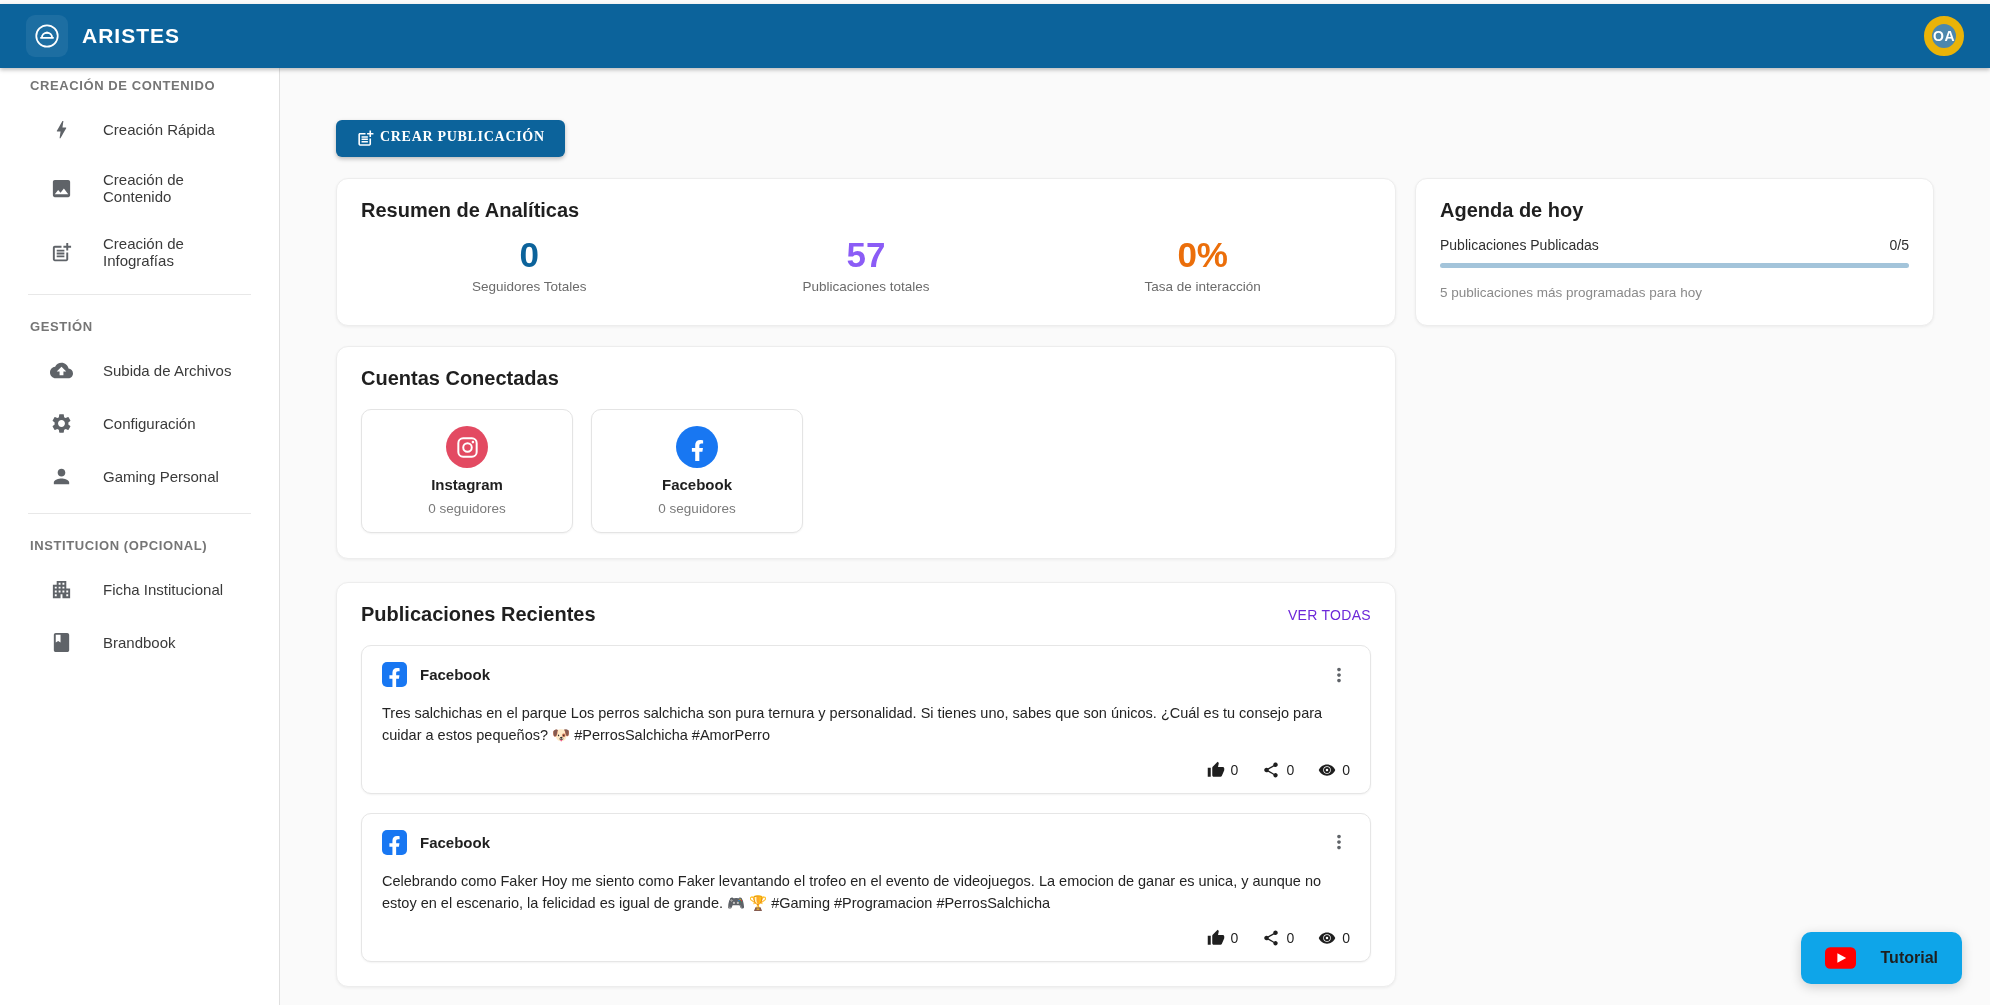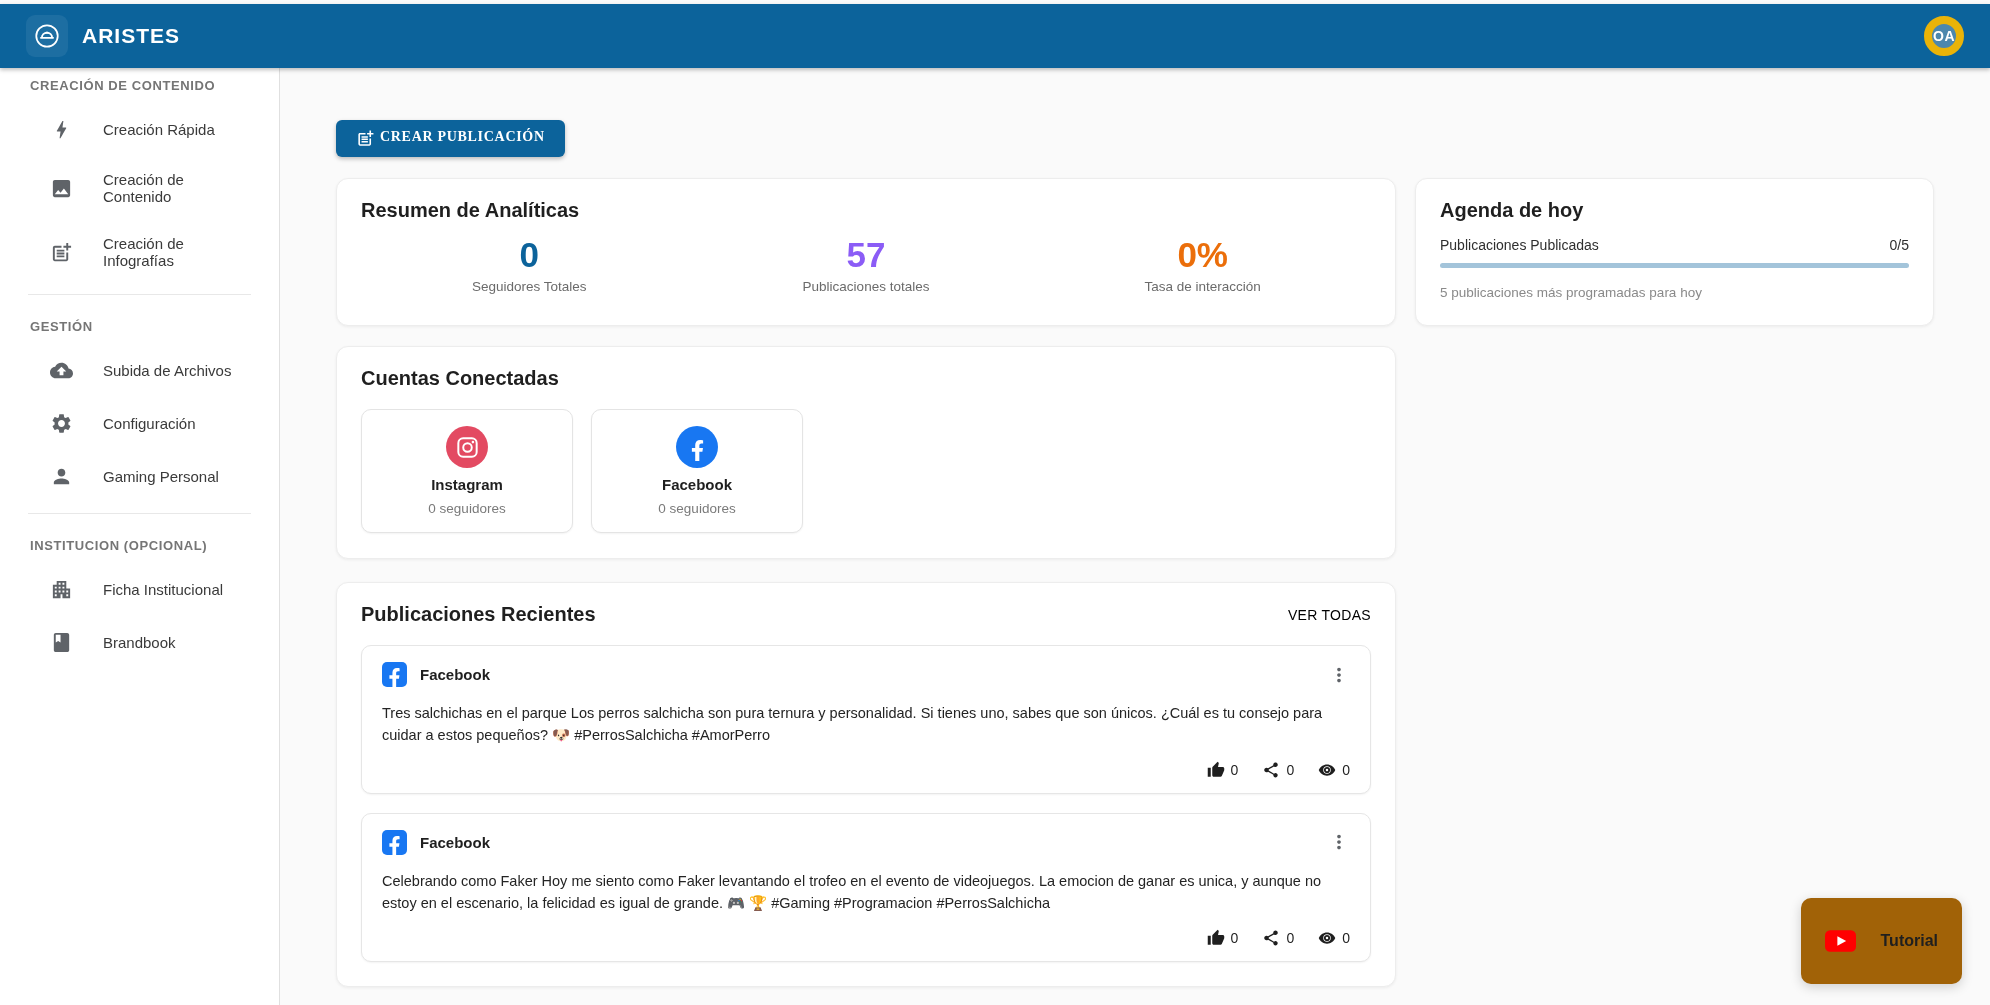--- a/index.html
+++ b/index.html
@@ -61,37 +61,37 @@
                   align-items:center; justify-content:center; gap:8px; cursor:pointer; background:#fff; }
   .net-circle { width:42px; height:42px; border-radius:50%; display:flex; align-items:center;
                 justify-content:center; overflow:hidden; }
   .net-circle.instagram { background:#e34a62; }
   .net-circle.facebook { background:#1877f2; }
   .account-name { font-size:15px; font-weight:bold; color:#1f1f1f; }
   .account-followers { font-size:13.5px; color:#7a7a7a; }
 
   .recent-card { width:1060px; padding:20px 24px 24px; margin-top:23px; }
   .recent-head { display:flex; align-items:center; justify-content:space-between; }
-  .view-all { font-size:14px; color:#000000; letter-spacing:.3px; text-decoration:none; cursor:pointer; }
+  .view-all { font-size:14px; color:#6d28d9; letter-spacing:.3px; text-decoration:none; cursor:pointer; }
   .post-card { border:1px solid #e6e6e6; border-radius:10px; box-shadow:0 1px 2px rgba(0,0,0,.05);
                padding:16px 20px 14px; margin-top:19px; background:#fff; }
   .post-head { display:flex; align-items:center; gap:13px; }
   .fb-square { width:25px; height:25px; border-radius:5px; background:#1877f2; overflow:hidden;
                display:flex; justify-content:center; align-items:flex-end; }
   .post-network { font-size:15px; font-weight:bold; color:#1f1f1f; flex:1; }
   .more-btn { width:22px; height:22px; color:#5f6368; cursor:pointer; background:none; border:none; padding:0; }
   .post-text { font-size:14.5px; color:#242424; line-height:1.55; margin-top:15px; }
   .post-stats { display:flex; justify-content:flex-end; gap:24px; margin-top:14px;
                 font-size:14px; color:#1f1f1f; align-items:center; }
   .post-stat { display:flex; align-items:center; gap:6px; }
   .post-stat .ic { width:18px; height:18px; color:#1f1f1f; }
 
   
-  .tutorial-btn { position:absolute; right:28px; bottom:21px; background:#a16207; border:none;
-                  border-radius:10px; box-shadow:0 3px 12px rgba(0,0,0,.18); padding:32px 24px;
+  .tutorial-btn { position:absolute; right:28px; bottom:21px; background:#0ea5e9; border:none;
+                  border-radius:10px; box-shadow:0 3px 12px rgba(0,0,0,.18); padding:15px 24px;
                   display:flex; align-items:center; gap:25px; cursor:pointer; font-family:inherit; }
   .tutorial-label { font-size:16px; font-weight:bold; color:#1f1f1f; }
 
   .ic { display:inline-block; }
   svg.defs { position:absolute; width:0; height:0; }
 </style>
 </head>
 <body>
 
 <svg class="defs" xmlns="http://www.w3.org/2000/svg">

